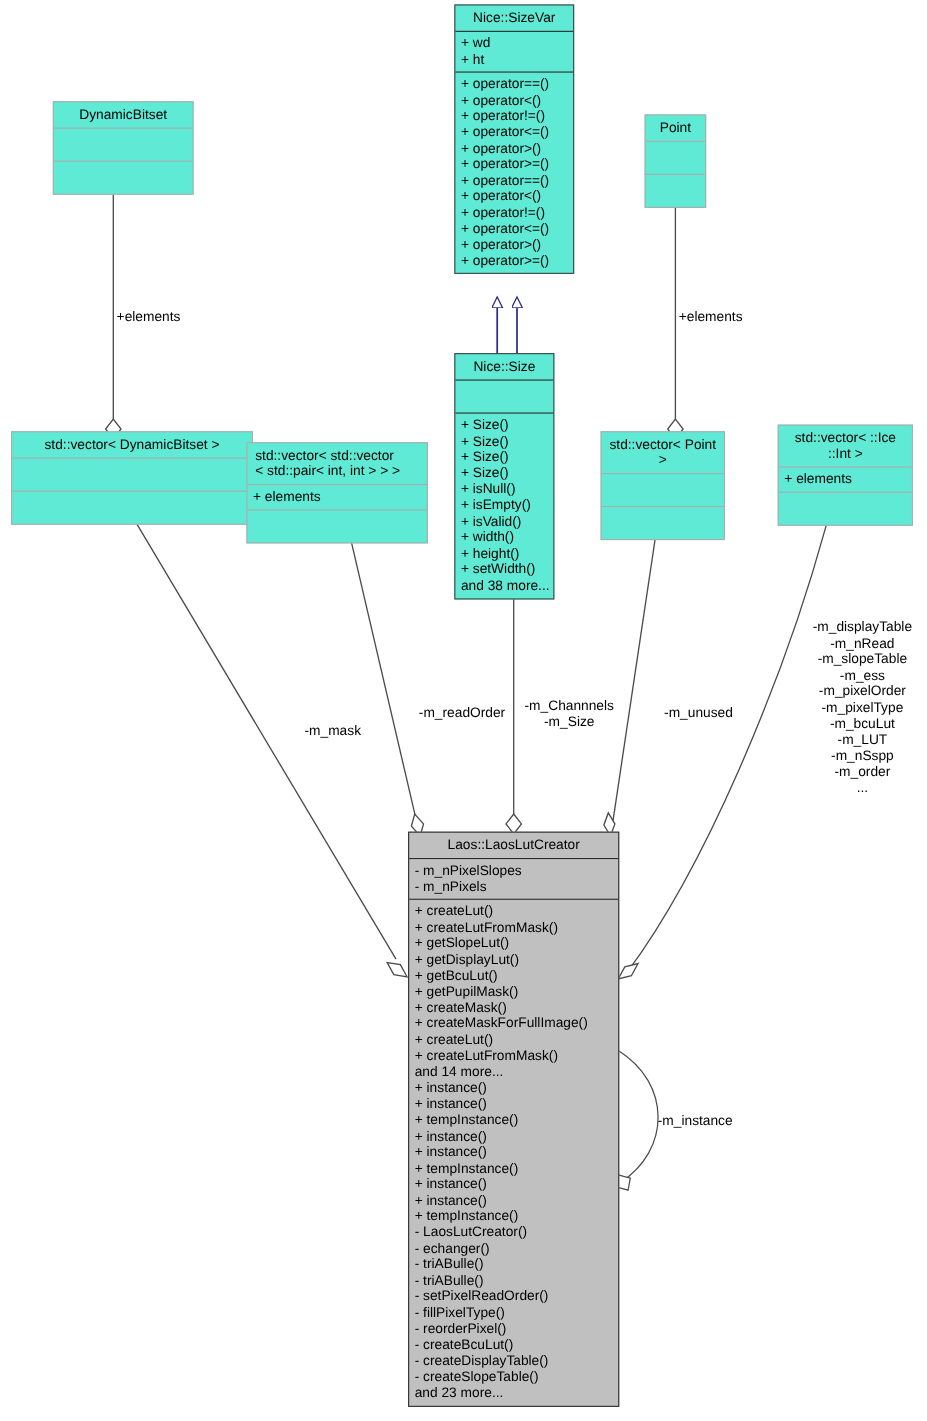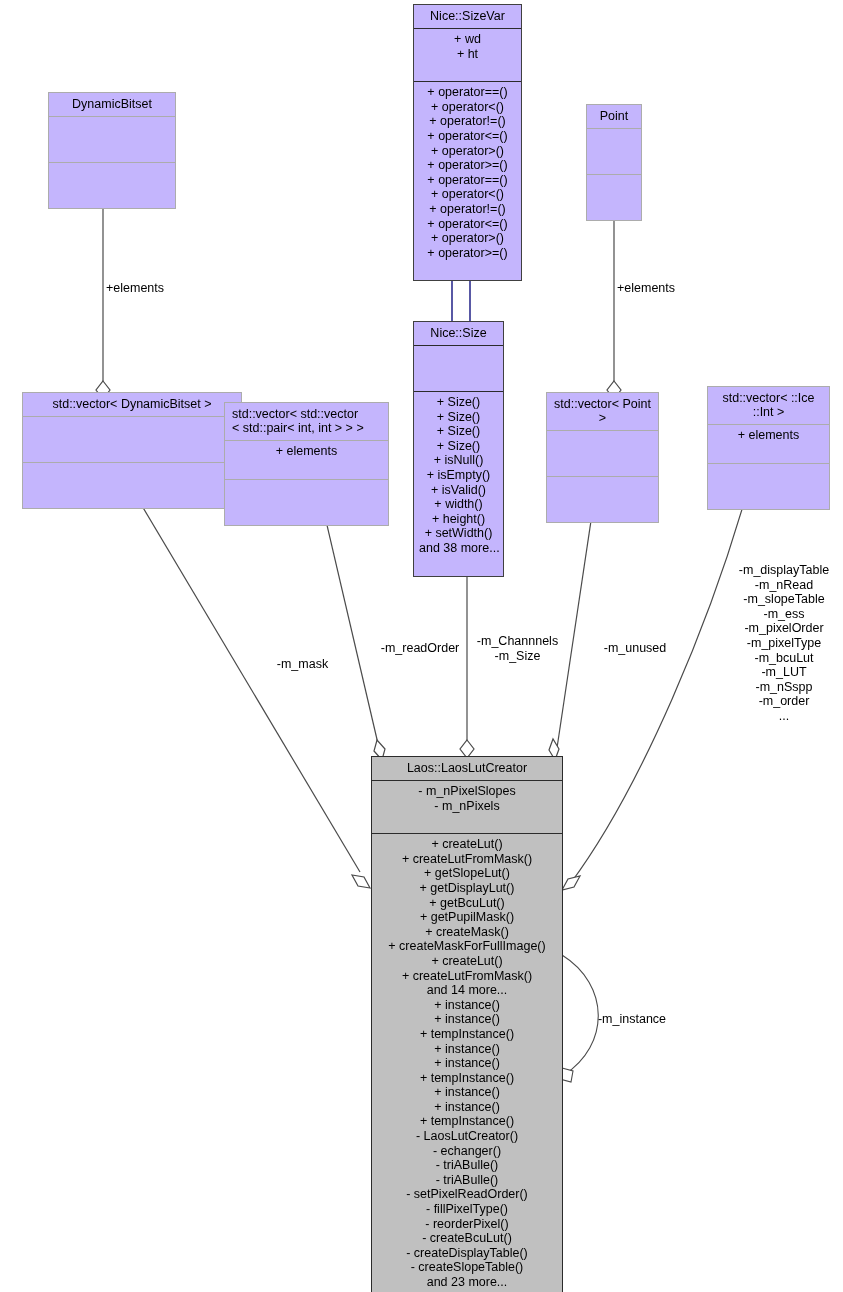--- a/index.html
+++ b/index.html
@@ -21,21 +21,21 @@
     left: 0;
     top: 0;
     width: 843px;
     height: 1292px;
     pointer-events: none;
   }
   
   .node {
     position: absolute;
     box-sizing: border-box;
-    background: #c4b5fd;
+    background: #5eead4;
     border: 1px solid #acacac;
     z-index: 5;
   }
   .node.bold {
     border: 1px solid #404040;
   }
   .node.highlight {
     background: #c0c0c0;
     border: 1px solid #2b2b2b;
   }
@@ -49,23 +49,22 @@
   }
   .node.bold .title, .node.highlight .title {
     border-bottom: 1px solid #2b2b2b;
   }
   .node .title.sep {
     border-bottom: 1px solid #acacac;
   }
   .node .compartment {
     font-size: 12.5px;
     color: #000000;
-    padding: 3px 5px 20px 5px;
+    padding: 3px 5px 4px 5px;
     line-height: 14.6px;
-    text-align: center;
   }
   .node .compartment.sep {
     border-bottom: 1px solid #acacac;
   }
   .node.bold .compartment.sep, .node.highlight .compartment.sep {
     border-bottom: 1px solid #2b2b2b;
   }
   .node .compartment .row {
     white-space: nowrap;
   }
@@ -169,21 +168,21 @@
       <div class="row">+ isNull()</div>
       <div class="row">+ isEmpty()</div>
       <div class="row">+ isValid()</div>
       <div class="row">+ width()</div>
       <div class="row">+ height()</div>
       <div class="row">+ setWidth()</div>
       <div class="row">and 38 more...</div>
     </div>
   </div>
 
-  <div class="node" style="left:22px; top:392px; width:220px;">
+  <div class="node" style="left:10px; top:392px; width:220px;">
     <div class="title sep">std::vector&lt; DynamicBitset &gt;</div>
     <div class="compartment sep empty"></div>
     <div class="compartment empty"></div>
   </div>
 
   <div class="node" style="left:224px; top:402px; width:165px;">
     <div class="title sep" style="text-align:left; padding-left:7px;">std::vector&lt; std::vector
 &lt; std::pair&lt; int, int &gt; &gt; &gt;</div>
     <div class="compartment sep">
       <div class="row">+ elements</div>

